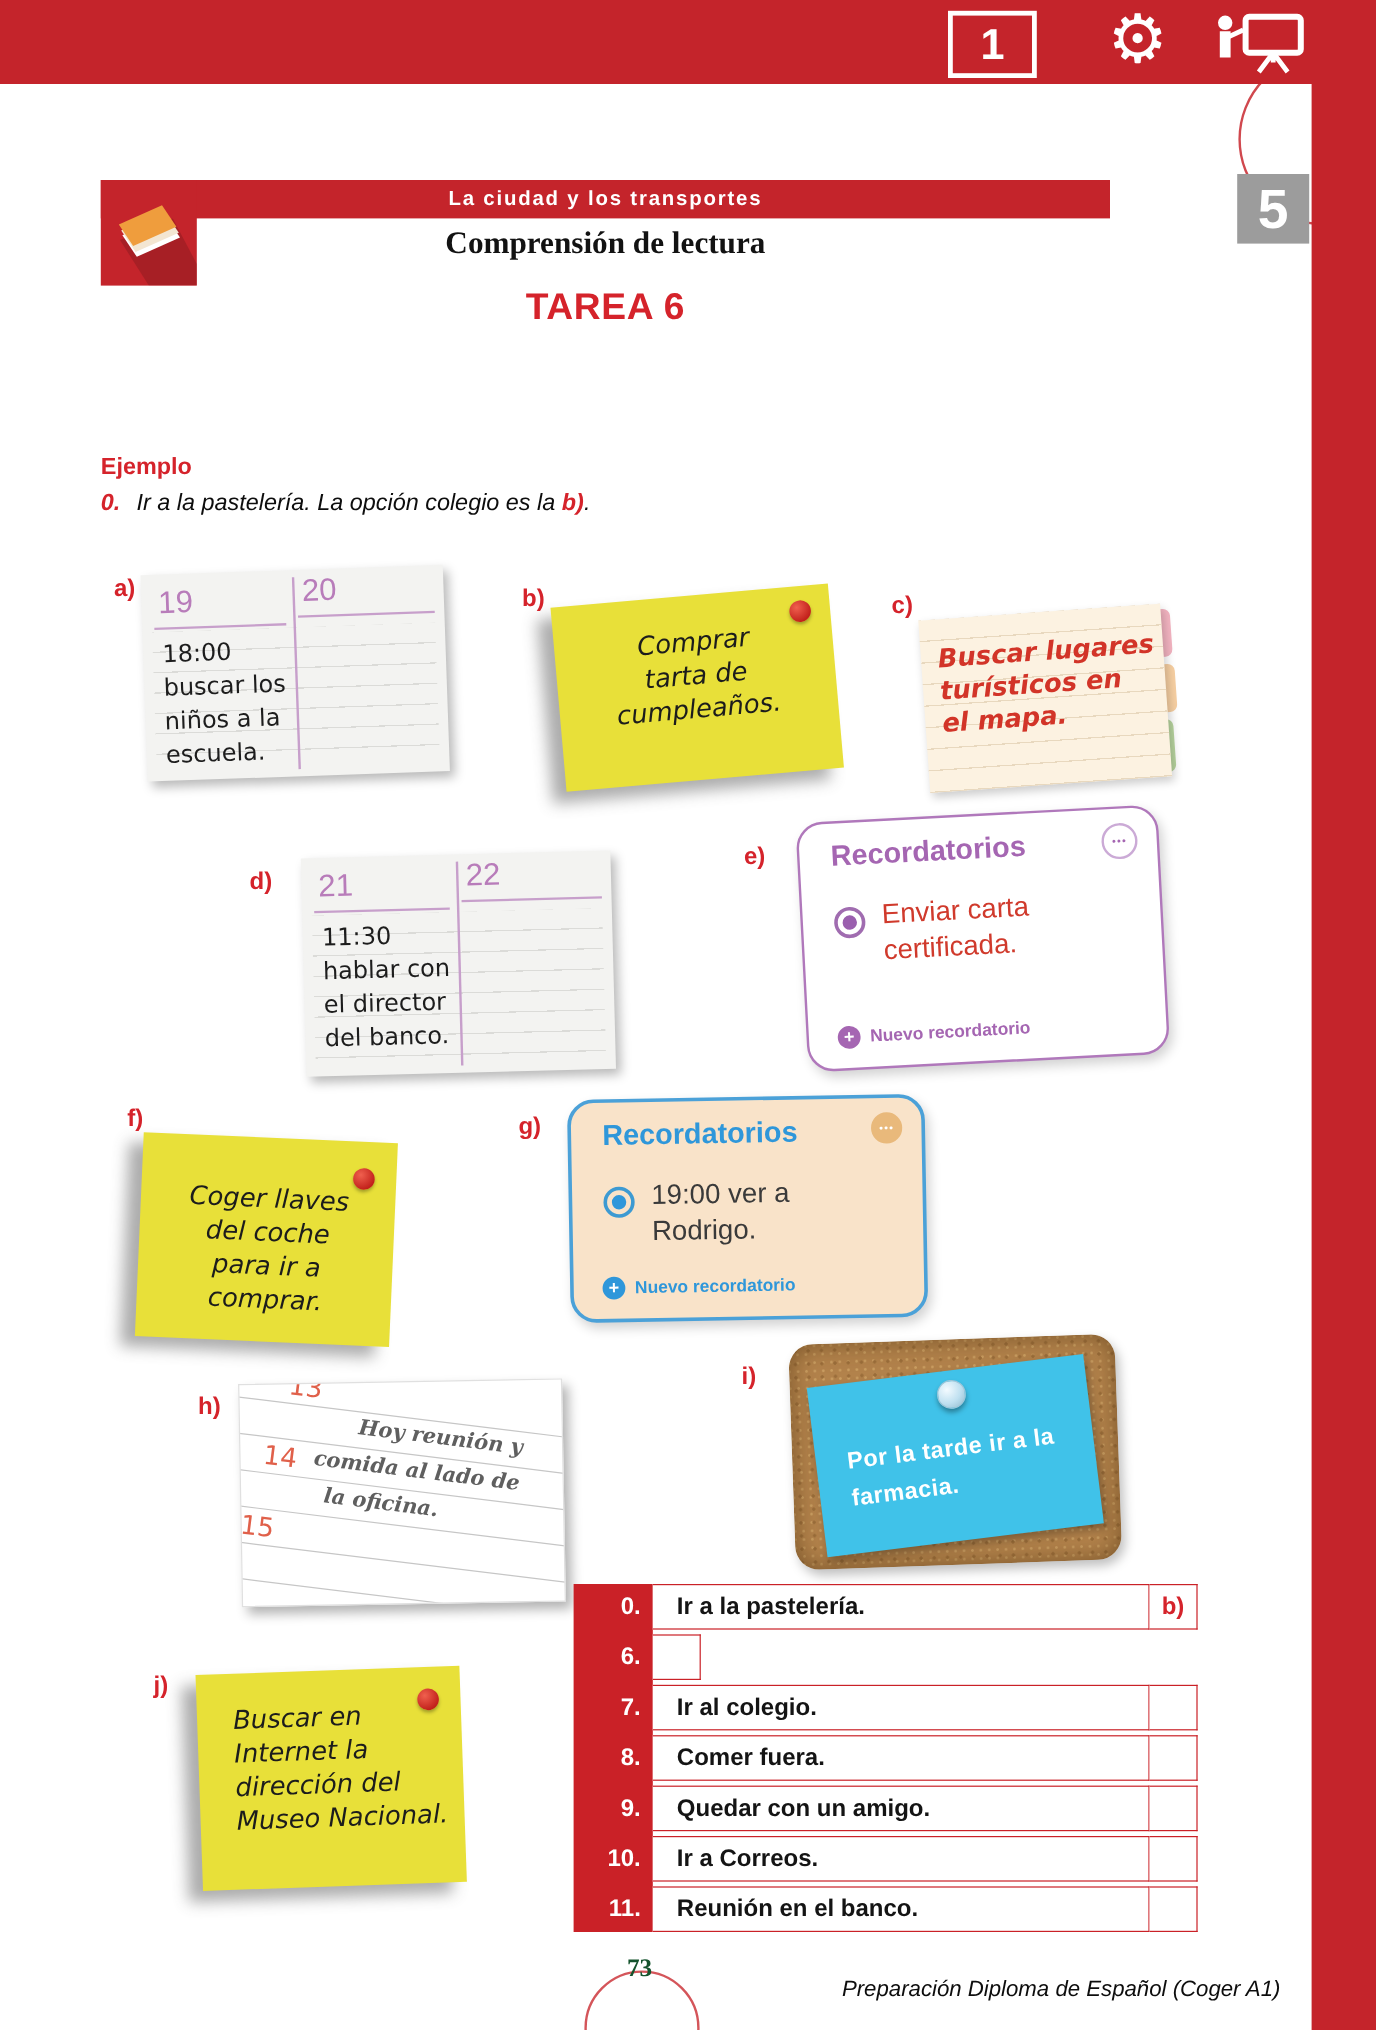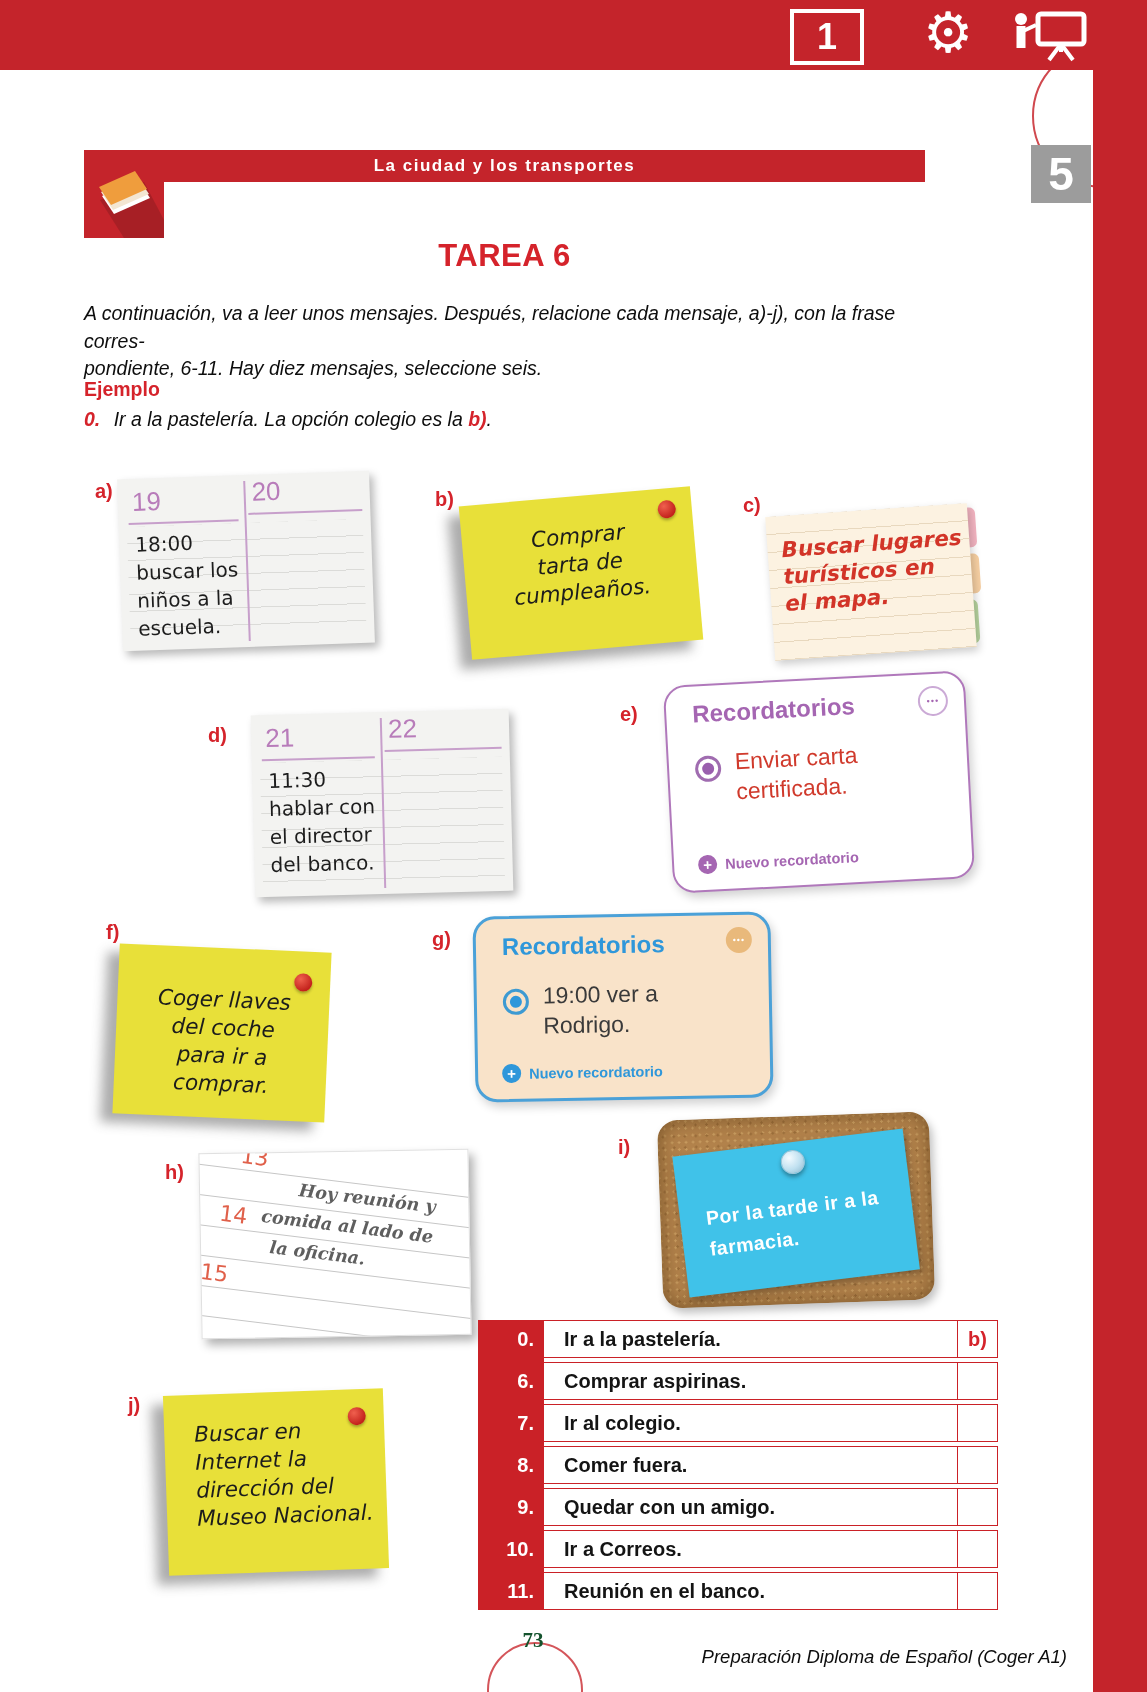--- a/index.html
+++ b/index.html
@@ -186,26 +186,23 @@
     <span>La ciudad y los transportes</span>
   </div>
   <div class="book-badge">
     <svg width="80" height="88" viewBox="0 0 80 88">
       <polygon points="16,50 60,32 80,70 80,88 40,88" fill="#8f1b20" opacity="0.55"></polygon>
       <polygon points="18,46 54,30 66,48 30,64" fill="#ffffff"></polygon>
       <polygon points="17,42 53,26 65,44 29,60" fill="#f3e6d2"></polygon>
       <polygon points="15,37 51,21 63,39 27,55" fill="#ef9d3d"></polygon>
     </svg>
   </div>
+  <div class="section-title">Comprensión de lectura</div>
   <div class="tarea-title">TAREA 6</div>
 
-  <div class="intro">
-    <div>A continuación, va a leer unos mensajes. Después, relacione cada mensaje, a)-j), con la frase corres-</div>
-    <div>pondiente, 6-11. Hay diez mensajes, seleccione seis.</div>
-  </div>
   <div class="ejemplo">Ejemplo</div>
   <div class="example-line">
     <span class="red-bold num">0.</span>
     <span>Ir a la pastelería. La opción colegio es la</span>
     <span class="red-bold">b)</span><span>.</span>
   </div>
 
   <div class="note-label" id="label-a">a)</div>
   <div class="note-label" id="label-b">b)</div>
   <div class="note-label" id="label-c">c)</div>
@@ -355,21 +352,20 @@
   </div>
 
   <div class="atable">
     <div class="arow">
       <div class="acell-num">0.</div>
       <div class="acell-text">Ir a la pastelería.</div>
       <div class="acell-ans">b)</div>
     </div>
     <div class="arow">
       <div class="acell-num">6.</div>
-      <div class="acell-text">Comprar aspirinas.</div>
       <div class="acell-ans"></div>
     </div>
     <div class="arow">
       <div class="acell-num">7.</div>
       <div class="acell-text">Ir al colegio.</div>
       <div class="acell-ans"></div>
     </div>
     <div class="arow">
       <div class="acell-num">8.</div>
       <div class="acell-text">Comer fuera.</div>

